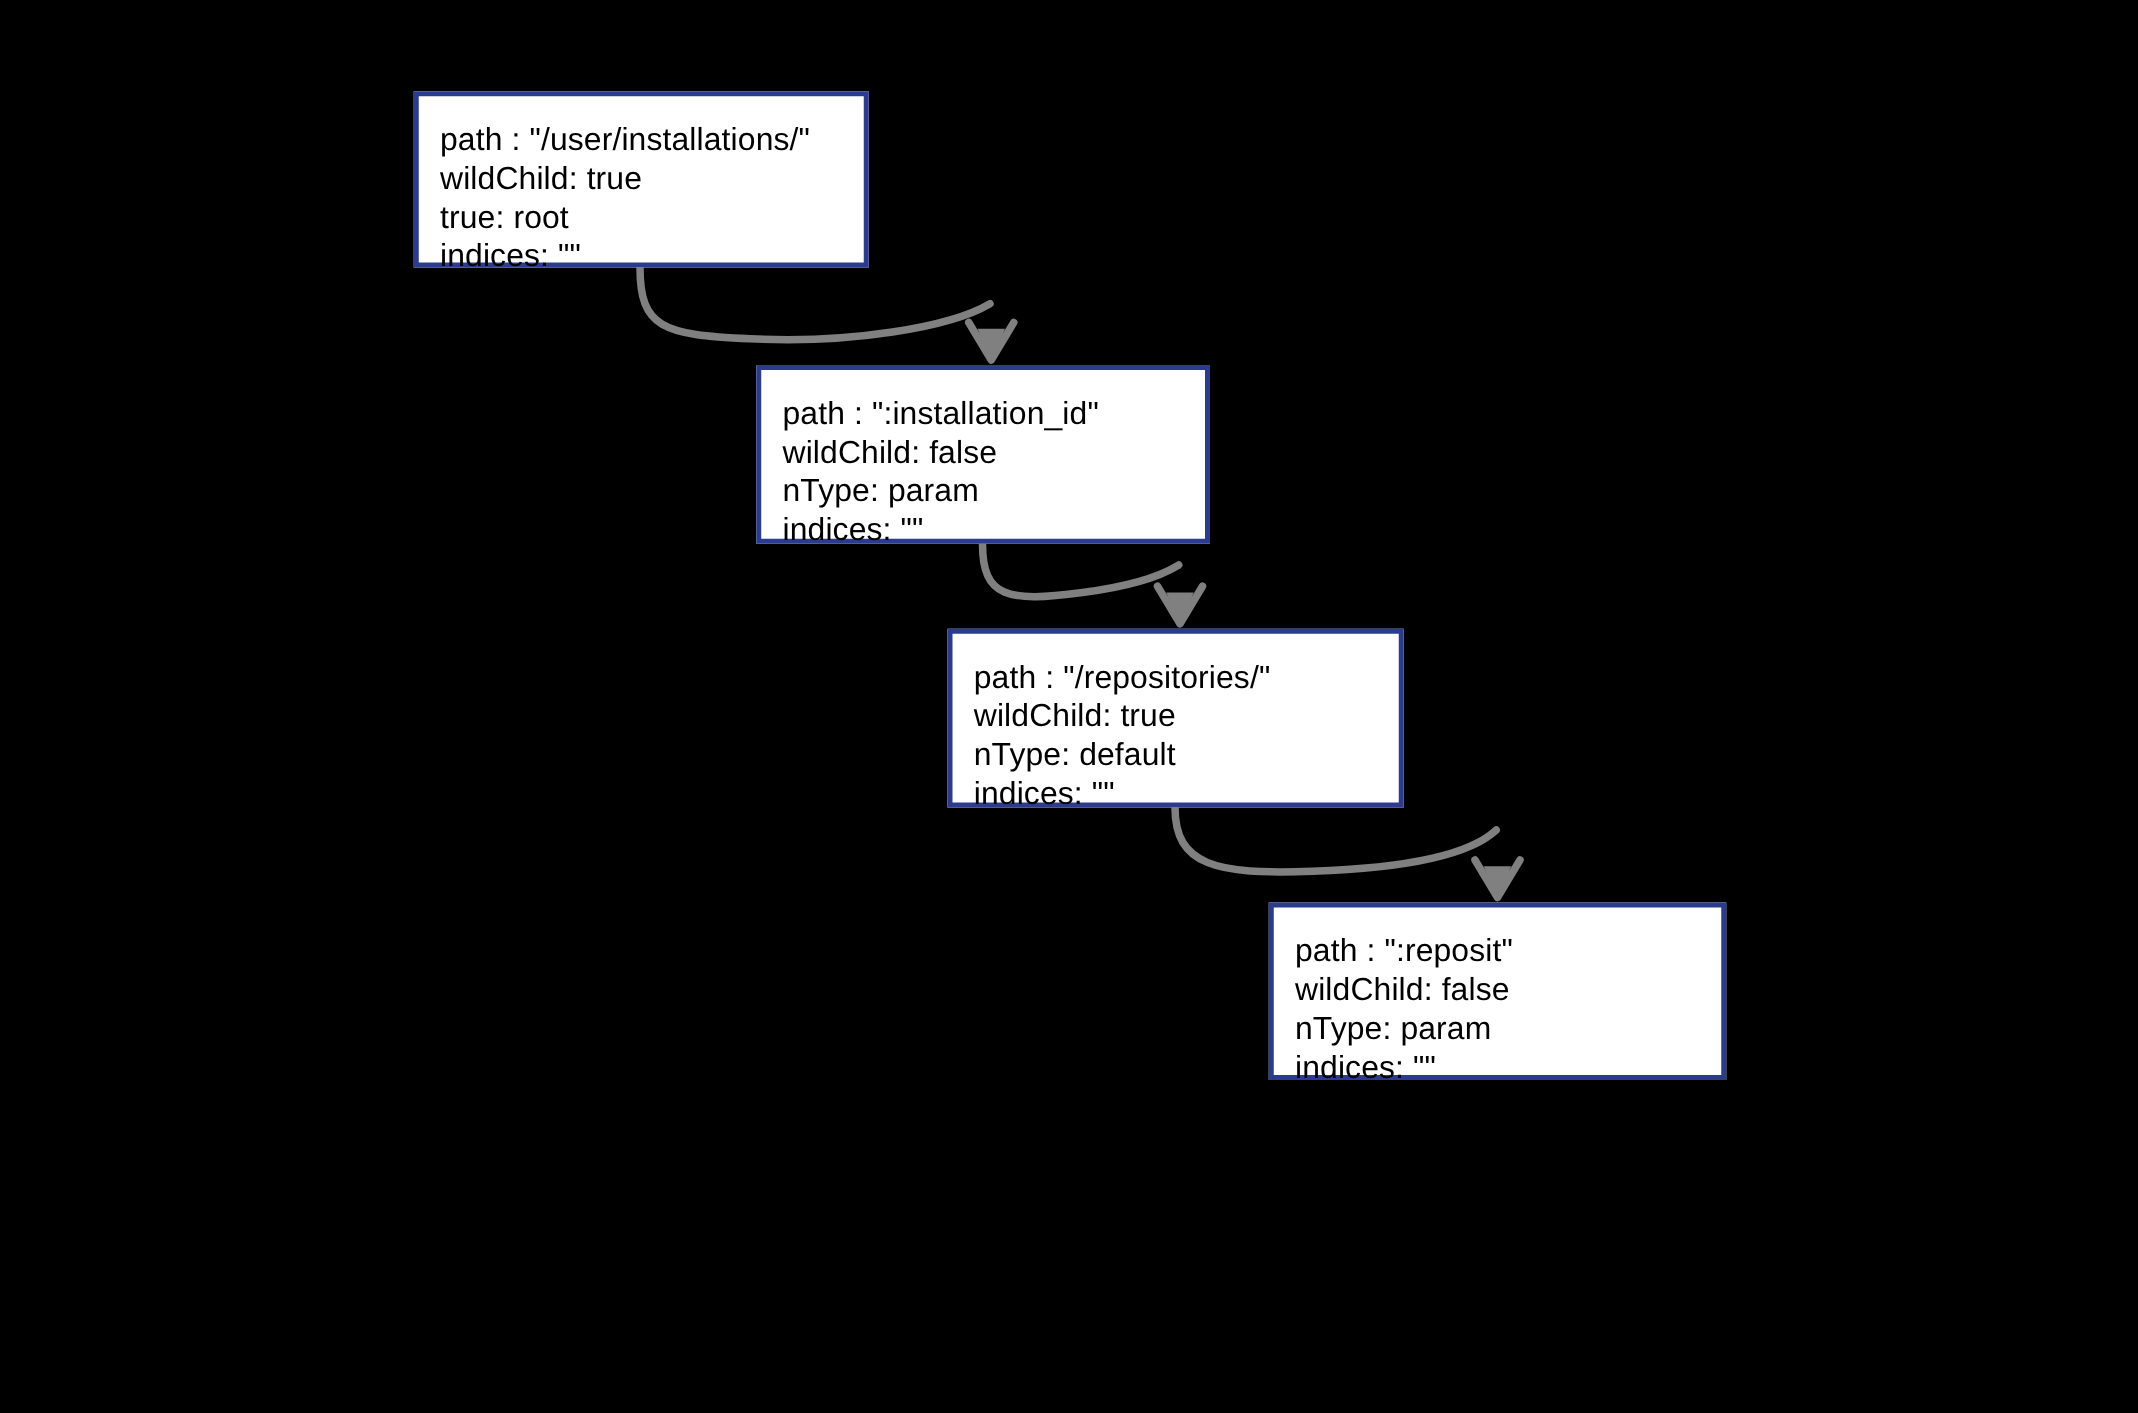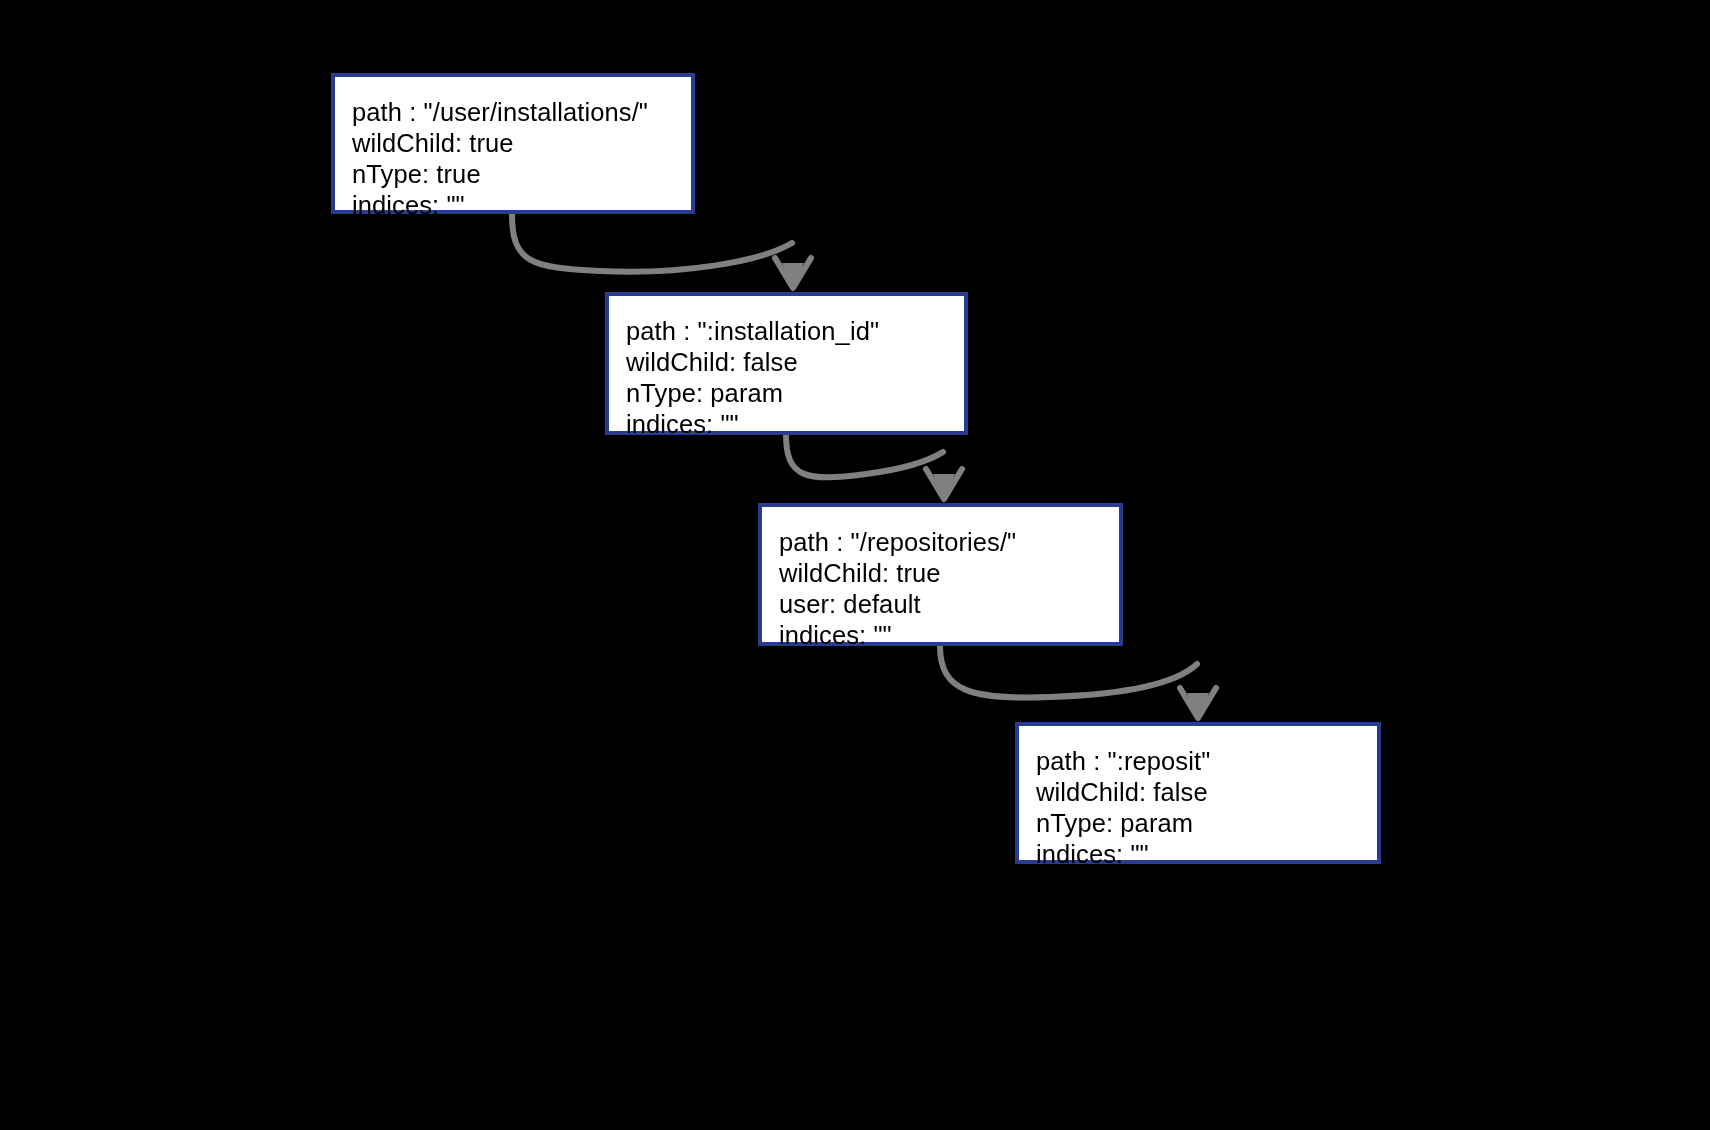--- a/index.html
+++ b/index.html
@@ -61,35 +61,35 @@
     <g>
       <path class="edge-curve" fill="none" stroke="#808080" stroke-width="6" stroke-linecap="round" d="M 940,646 C 940,692 972,700 1050,697 C 1140,694 1180,680 1197,664"></path>
       <path d="M 1180,688 L 1198,718 L 1216,688" fill="none" stroke="#808080" stroke-width="6" stroke-linecap="round" stroke-linejoin="round"></path>
       <path d="M 1187,693 L 1198,720 L 1209,693 Z" fill="#808080"></path>
     </g>
   </svg>
 
   <div class="node-box" style="left:331px; top:73px; width:364px; height:141px;">
     <div class="node-line">path : "/user/installations/"</div>
     <div class="node-line">wildChild: true</div>
-    <div class="node-line">nType: true</div>
+    <div class="node-line">true: root</div>
     <div class="node-line">indices: ""</div>
   </div>
 
   <div class="node-box" style="left:605px; top:292px; width:363px; height:143px;">
     <div class="node-line">path : ":installation_id"</div>
     <div class="node-line">wildChild: false</div>
     <div class="node-line">nType: param</div>
     <div class="node-line">indices: ""</div>
   </div>
 
   <div class="node-box" style="left:758px; top:503px; width:365px; height:143px;">
     <div class="node-line">path : "/repositories/"</div>
     <div class="node-line">wildChild: true</div>
-    <div class="node-line">user: default</div>
+    <div class="node-line">nType: default</div>
     <div class="node-line">indices: ""</div>
   </div>
 
   <div class="node-box" style="left:1015px; top:722px; width:366px; height:142px;">
     <div class="node-line">path : ":reposit"</div>
     <div class="node-line">wildChild: false</div>
     <div class="node-line">nType: param</div>
     <div class="node-line">indices: ""</div>
   </div>
 

